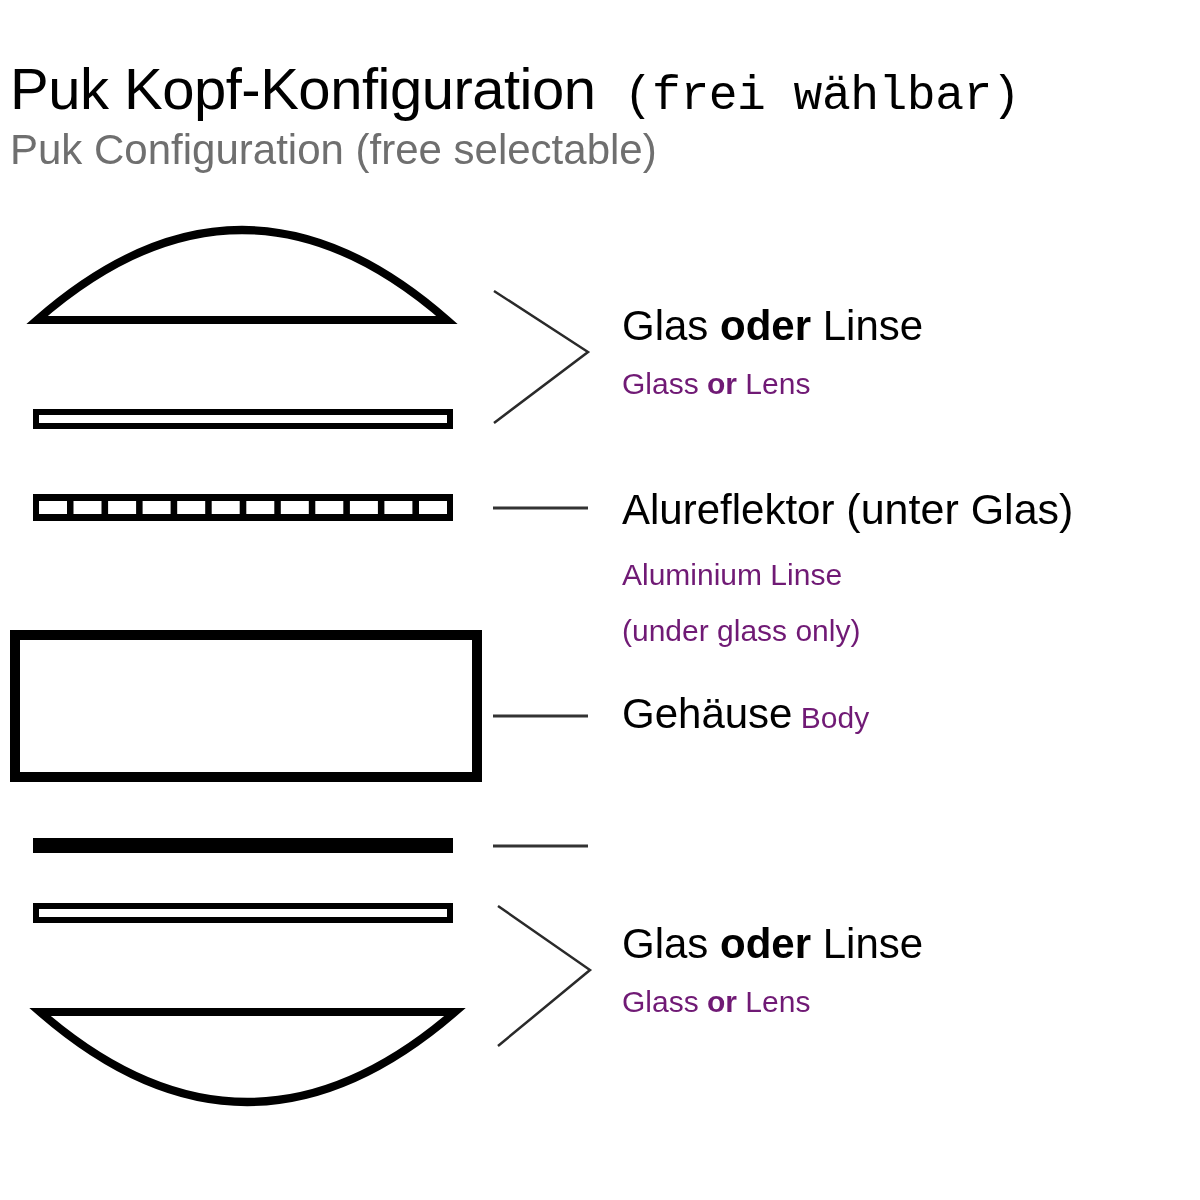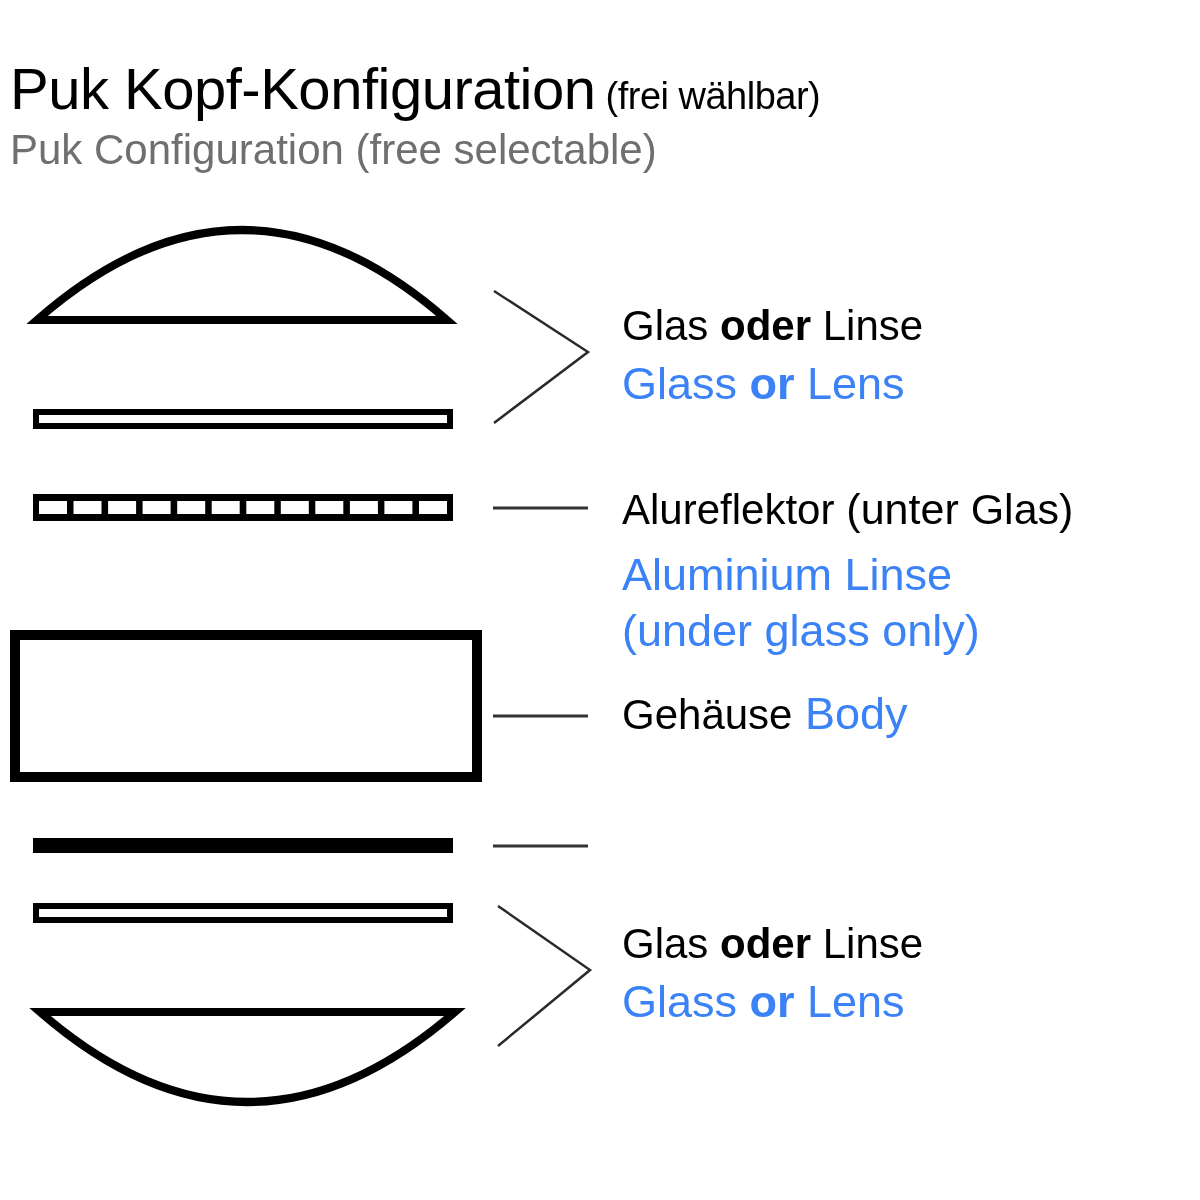--- a/index.html
+++ b/index.html
@@ -8,29 +8,29 @@
     width: 1200px;
     height: 1200px;
     background: #ffffff;
     overflow: hidden;
     font-family: "Liberation Sans", "DejaVu Sans", sans-serif;
     color: #000000;
   }
   .abs { position: absolute; }
   
   .title-line { left: 10px; top: 54px; font-size: 58px; line-height: 70px; white-space: nowrap; letter-spacing: -0.5px; }
-  .title-paren { font-size: 38px; }
+  .title-paren { font-size: 48px; font-family: Liberation Mono, monospace; }
   .subtitle-line { left: 10px; top: 125px; font-size: 42px; line-height: 50px; color: #6f6f6f; white-space: nowrap; text-align: right; }
   
   svg.diagram { position: absolute; left: 0; top: 0; width: 1200px; height: 1200px; }
   
   .lbl { left: 622px; white-space: nowrap; }
   .de-main { font-size: 42px; color: #000000; }
   .de-paren { font-size: 43px; color: #000000; }
-  .en-sub { font-size: 45px; color: #3b82f6; }
+  .en-sub { font-size: 30px; color: #701a75; }
   .bold { font-weight: 700; }
   .lh58 { line-height: 58px; }
   .lh56 { line-height: 56px; }
 </style>
 </head>
 <body>
 
 <div class="canvas">
 
   <div class="abs title-line">

